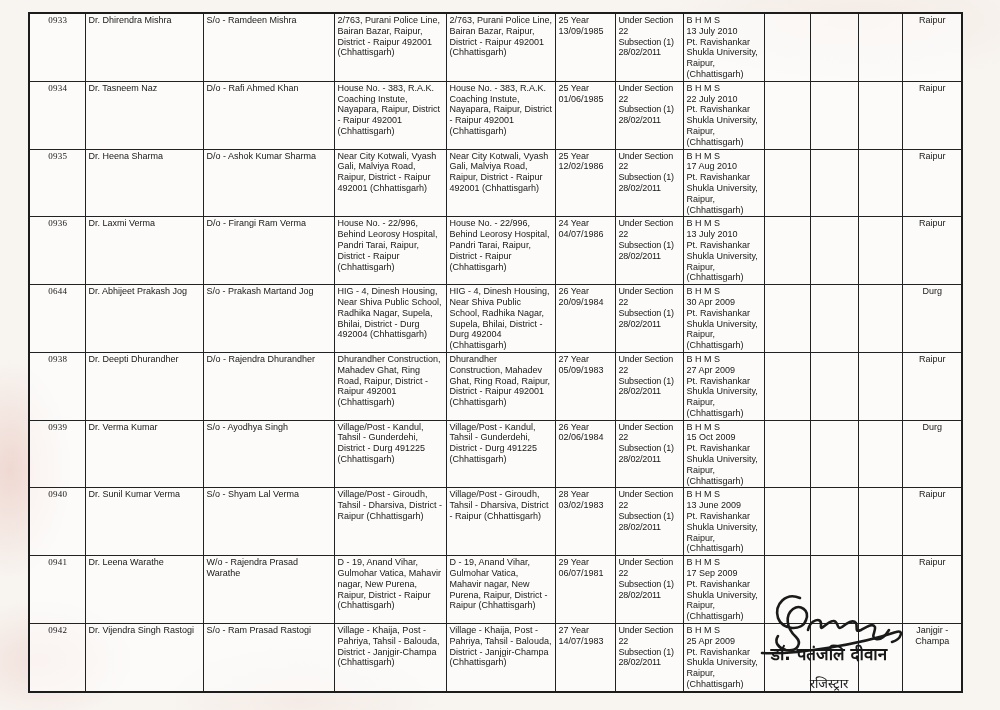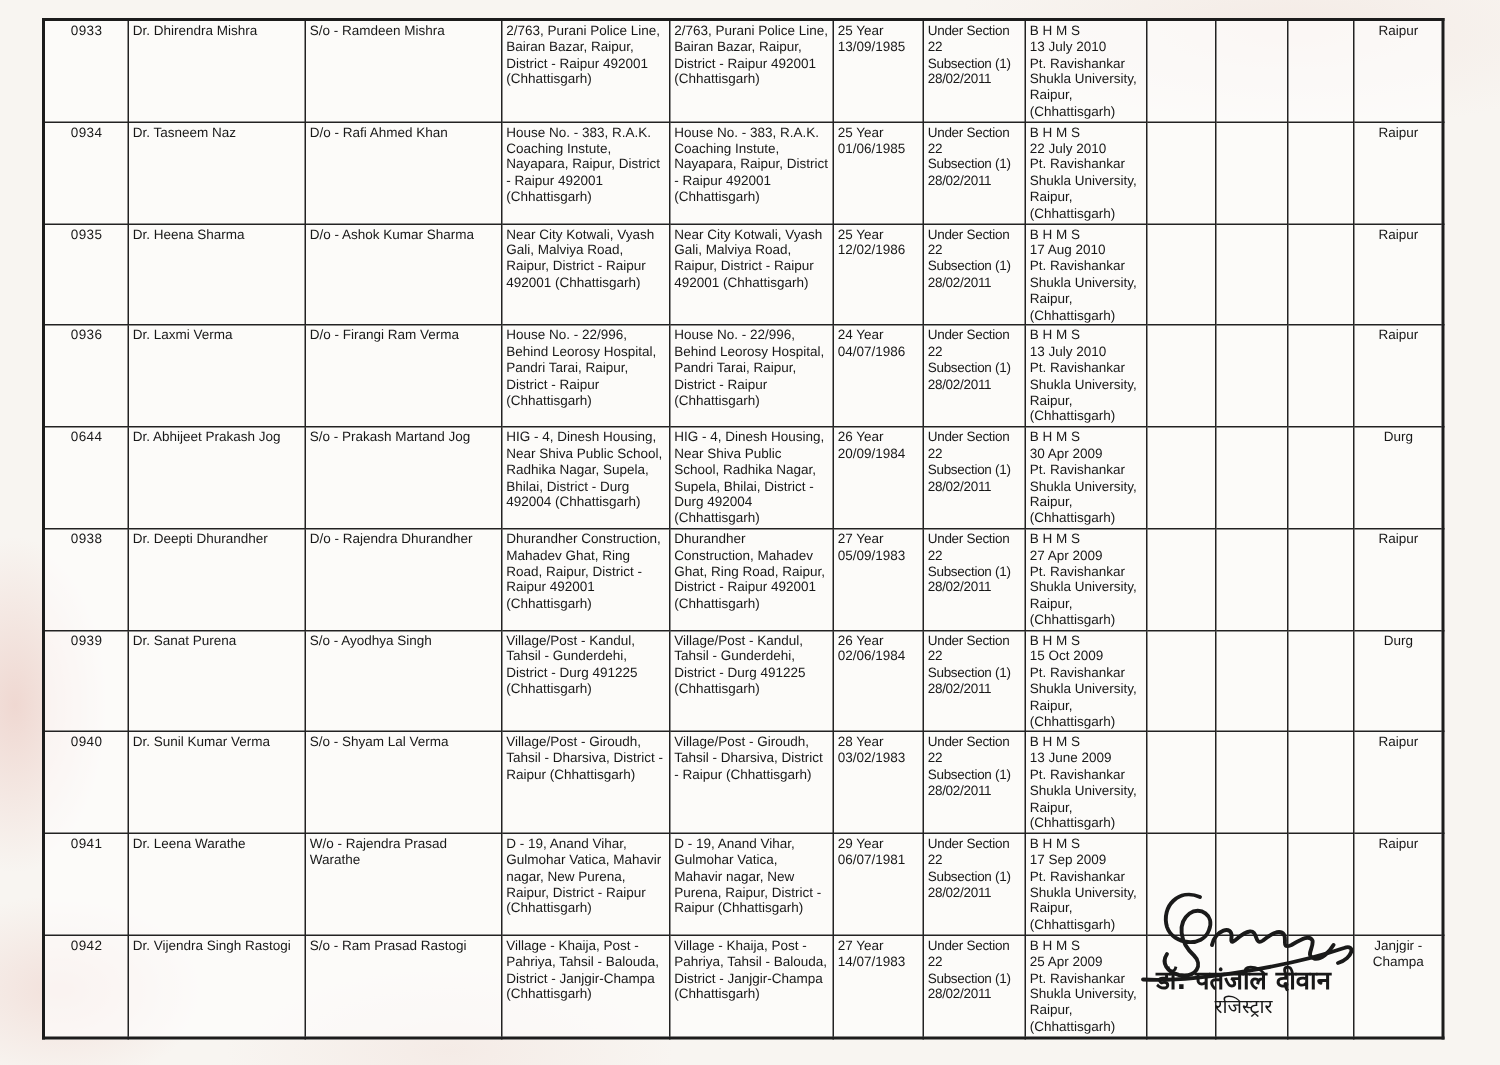--- a/index.html
+++ b/index.html
@@ -26,40 +26,40 @@
   }
   table.register td{
     border:1.5px solid #222;
     vertical-align:top;
     padding:1px 2px 1px 3px;
     font-size:9px;line-height:1.2;
     overflow:hidden;
     word-wrap:break-word;
   }
   tr.row{height:63px;}
-  td.c-reg{vertical-align:middle;text-align:center;font-size:9.5px;letter-spacing:.3px;}
+  td.c-reg{vertical-align:middle;text-align:center;font-size:9.5px;letter-spacing:.3px;font-family:Liberation Serif, serif;}
   td.c-name{font-size:9px;}
   td.c-rel{font-size:9px;}
   td.c-addr{font-size:8.8px;}
   td.c-age{font-size:8.8px;}
   td.c-sec{font-size:8.5px;letter-spacing:-.2px;}
   td.c-qual{font-size:8.6px;}
   td.c-dist{vertical-align:middle;text-align:center;font-size:9px;}
   .ln{display:block;}
   .sig{
     position:absolute;left:756px;top:584px;width:172px;height:74px;
     pointer-events:none;
   }
   .footer{
     position:absolute;left:679px;top:645px;width:300px;
     text-align:center;
     font-family:"DejaVu Sans", sans-serif;
   }
   .footer .f1{font-size:17px;font-weight:bold;line-height:1.15;}
-  .footer .f2{font-size:13px;line-height:1.15;margin-top:0;}
+  .footer .f2{font-size:13px;line-height:1.15;margin-top:12px;}
   .footer .f3{font-size:14px;line-height:1.15;margin-top:1px;}
 </style>
 </head>
 <body>
 
 <div class="page">
 
   <table class="register">
     <colgroup>
       <col style="width:56px">
@@ -302,21 +302,21 @@
       <td class="c-dist">
         <span>Raipur</span>
       </td>
     </tr>
 
     <tr class="row">
       <td class="c-reg">
         <span>0939</span>
       </td>
       <td class="c-name">
-        <span>Dr. Sanat Purena</span>
+        <span>Dr. Verma Kumar</span>
       </td>
       <td class="c-rel">
         <span>S/o - Ayodhya Singh</span>
       </td>
       <td class="c-addr">
         <span>Village/Post - Kandul, Tahsil - Gunderdehi, District - Durg 491225 (Chhattisgarh)</span>
       </td>
       <td class="c-addr">
         <span>Village/Post - Kandul, Tahsil - Gunderdehi, District - Durg 491225 (Chhattisgarh)</span>
       </td>

